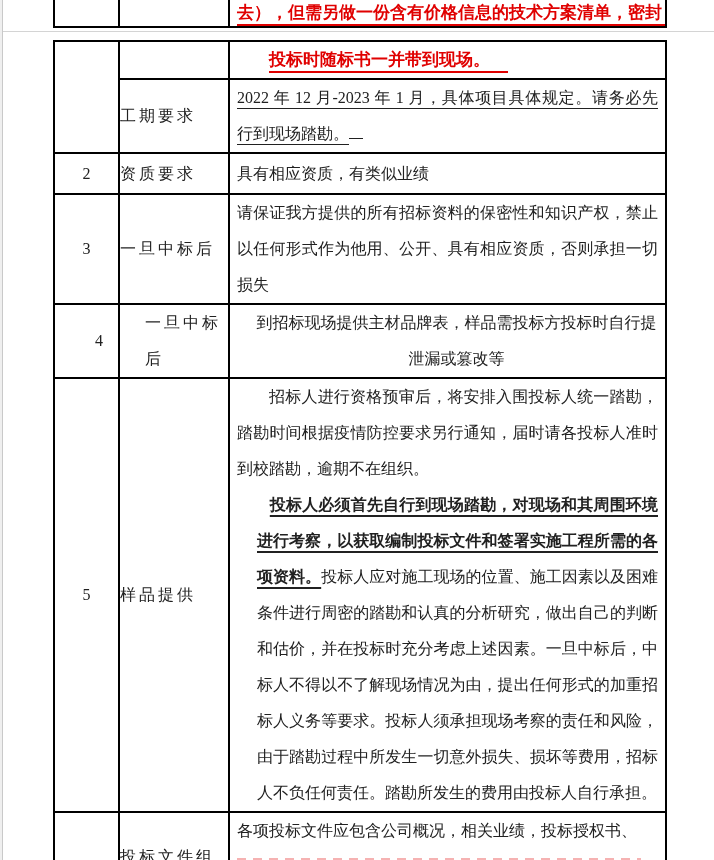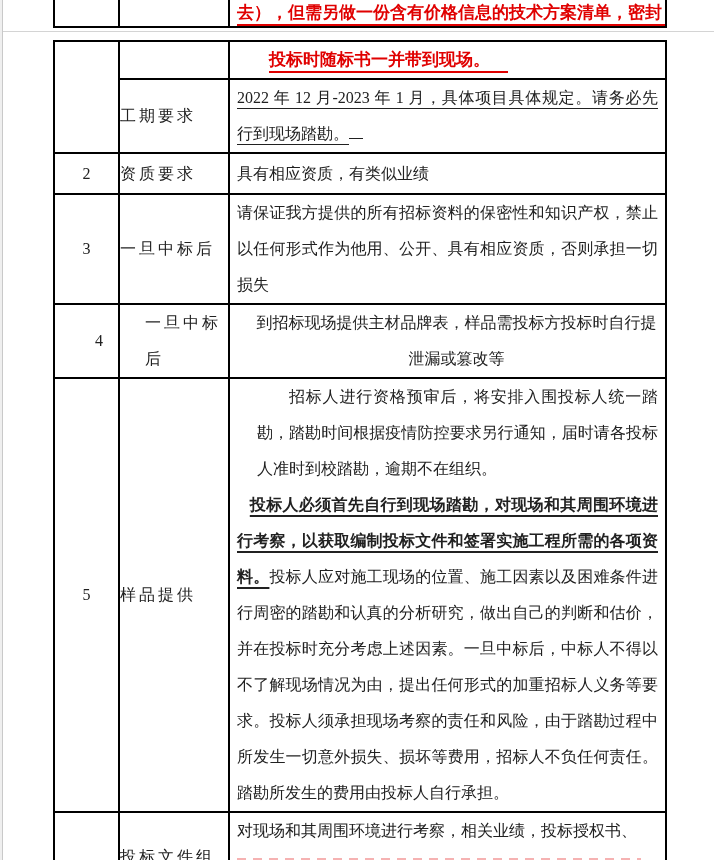--- a/index.html
+++ b/index.html
@@ -40,22 +40,22 @@
   tr.r1 td { height:35px; }
   tr.r2 td { height:71px; }
   tr.r3 td { height:41px; }
   tr.r4 td { height:107px; }
   tr.r5 td { height:71px;padding-left:25px; }
   tr.r6 td { height:433px; }
   tr.r7 td { height:60px; border-bottom:none; vertical-align:top; }
   tr.r7 td.label { padding-top:26px; }
   tr.r7 td.content { padding-top:0; }
 
-  .p-survey { text-indent:2em;margin-left:20px; }
-  .p-must   { text-indent:0.8em; }
+  .p-survey { text-indent:2em; }
+  .p-must   { text-indent:0.8em;margin-left:20px; }
 
   
   .red-sliver { height:5px; margin-top:9px; width:96%;
     background:repeating-linear-gradient(90deg, rgba(224,0,0,0.30) 0 9px, transparent 9px 16px); }
 </style>
 </head>
 <body>
 
 <div class="screen">
   <div class="gutter"></div>
@@ -131,19 +131,19 @@
       <td class="content">
         <p class="p-survey">招标人进行资格预审后，将安排入围投标人统一踏勘，踏勘时间根据疫情防控要求另行通知，届时请各投标人准时到校踏勘，逾期不在组织。</p>
         <p class="p-must"><span class="b2u">投标人必须首先自行到现场踏勘，对现场和其周围环境进行考察，以获取编制投标文件和签署实施工程所需的各项资料。</span><span>投标人应对施工现场的位置、施工因素以及困难条件进行周密的踏勘和认真的分析研究，做出自己的判断和估价，并在投标时充分考虑上述因素。一旦中标后，中标人不得以不了解现场情况为由，提出任何形式的加重招标人义务等要求。投标人须承担现场考察的责任和风险，由于踏勘过程中所发生一切意外损失、损坏等费用，招标人不负任何责任。踏勘所发生的费用由投标人自行承担。</span></p>
       </td>
     </tr>
 
     <tr class="r7">
       <td class="num"></td>
       <td class="label">投标文件组</td>
       <td class="content">
-        <div>对现场和其周围环境进行考察，相关业绩，投标授权书、</div>
+        <div>各项投标文件应包含公司概况，相关业绩，投标授权书、</div>
         <div class="red-sliver"></div>
       </td>
     </tr>
   </tbody>
     </table>
 </div>
 
 </body></html>

